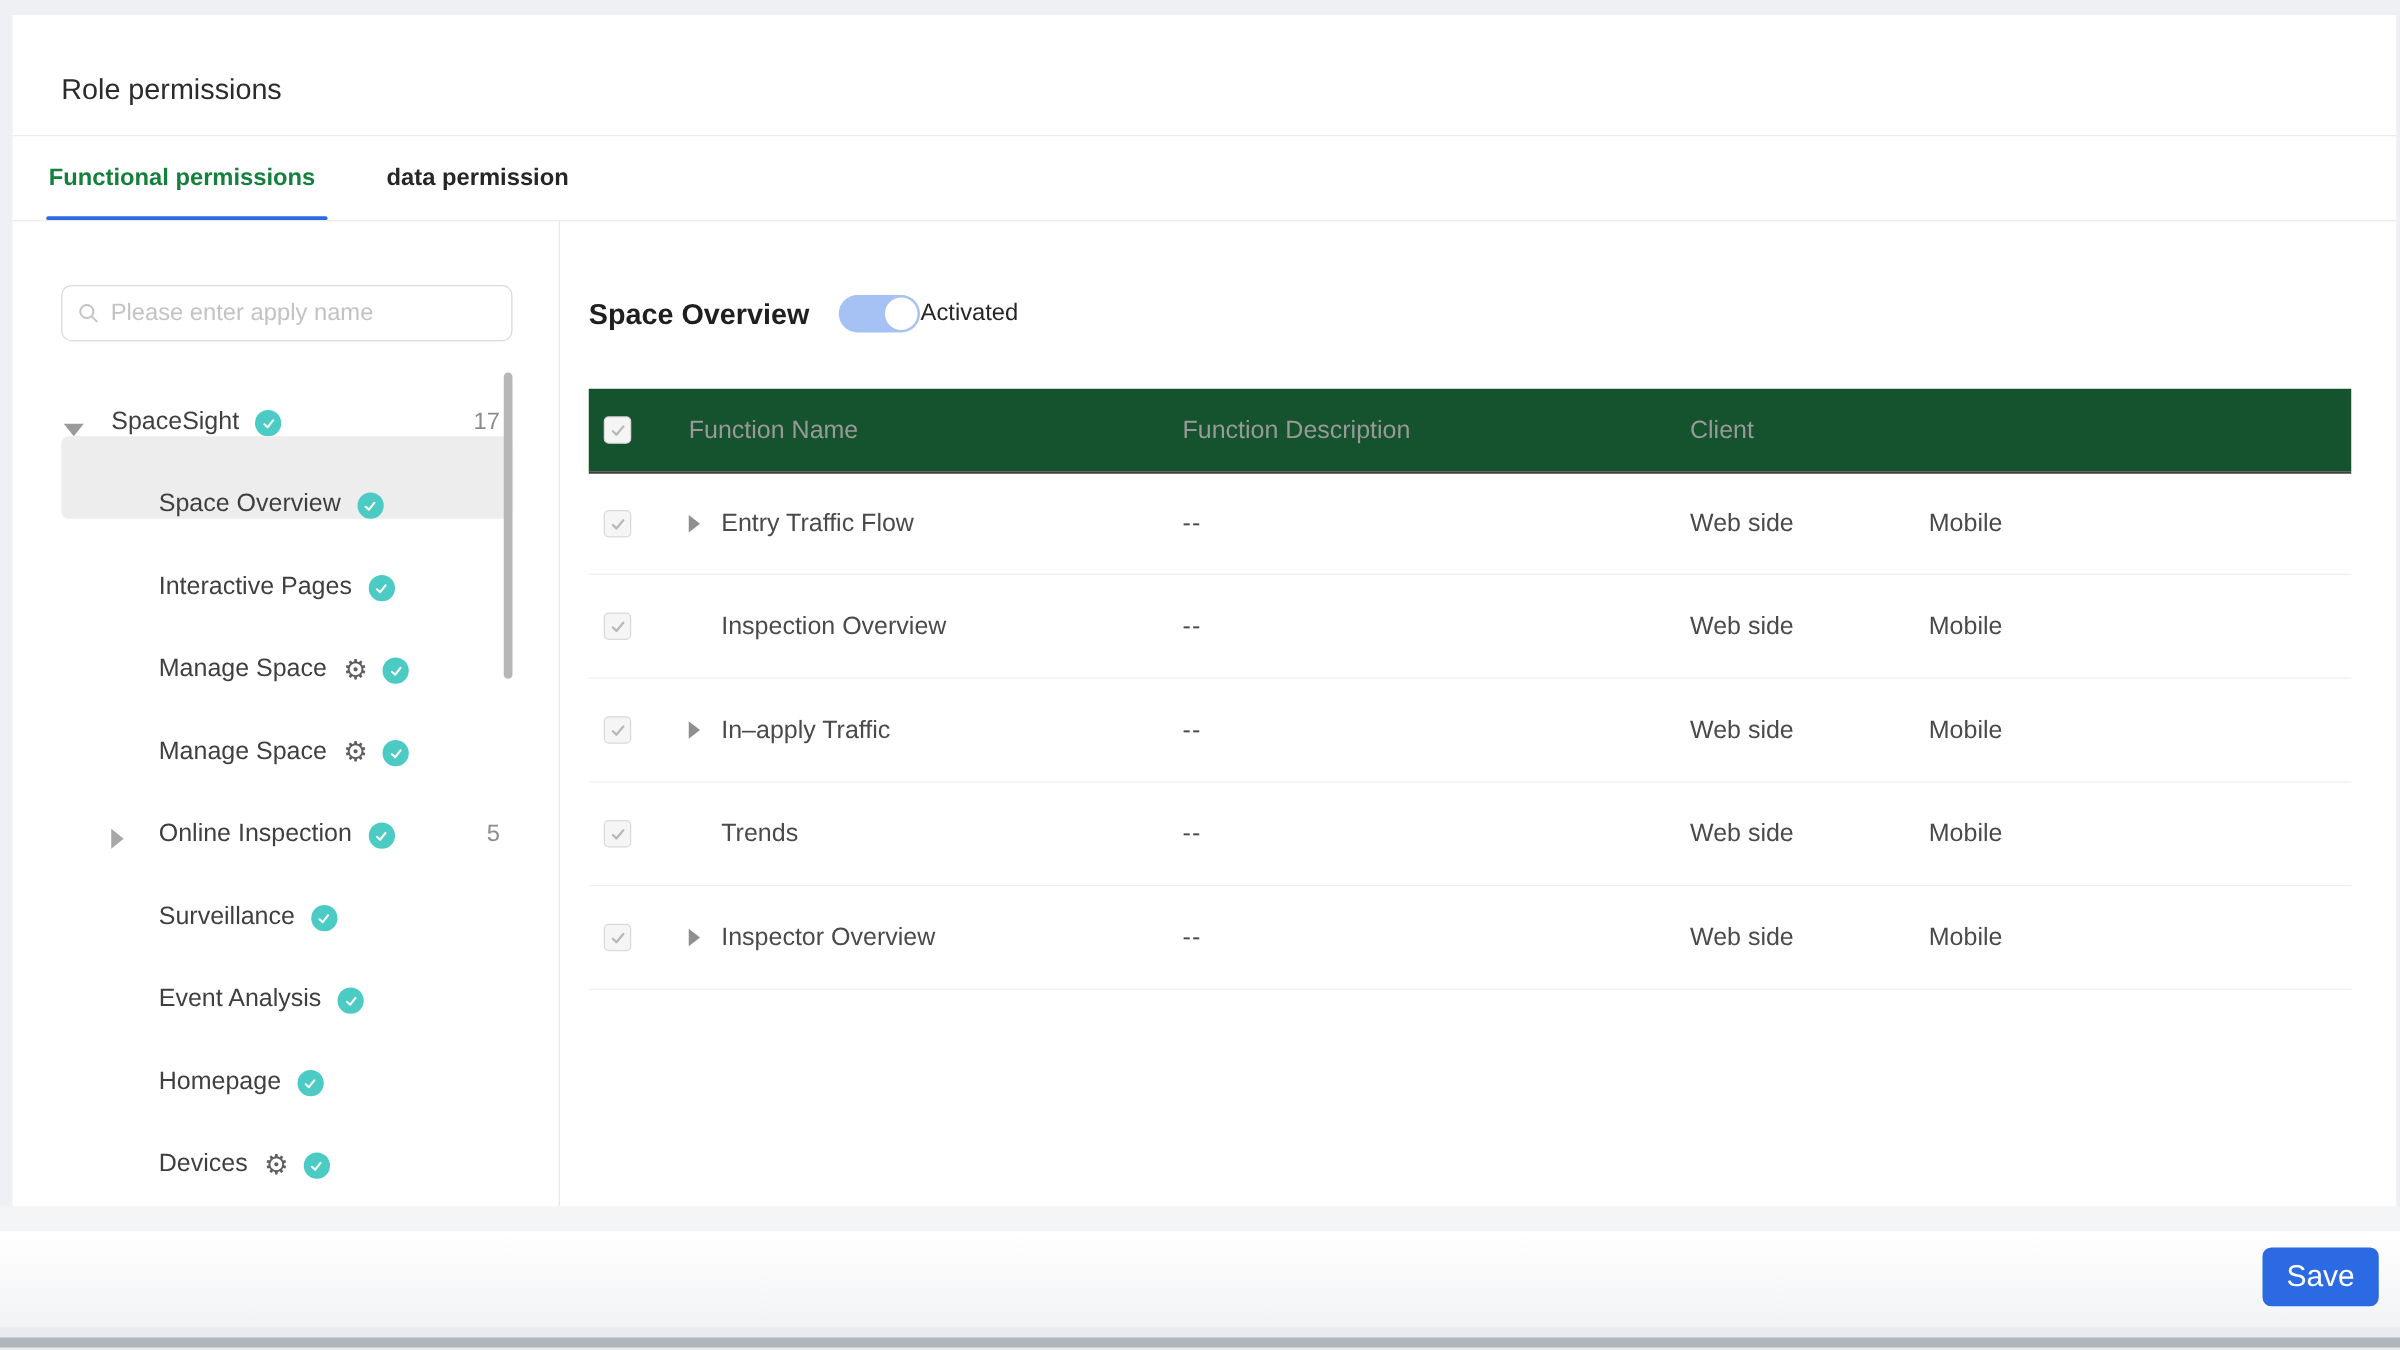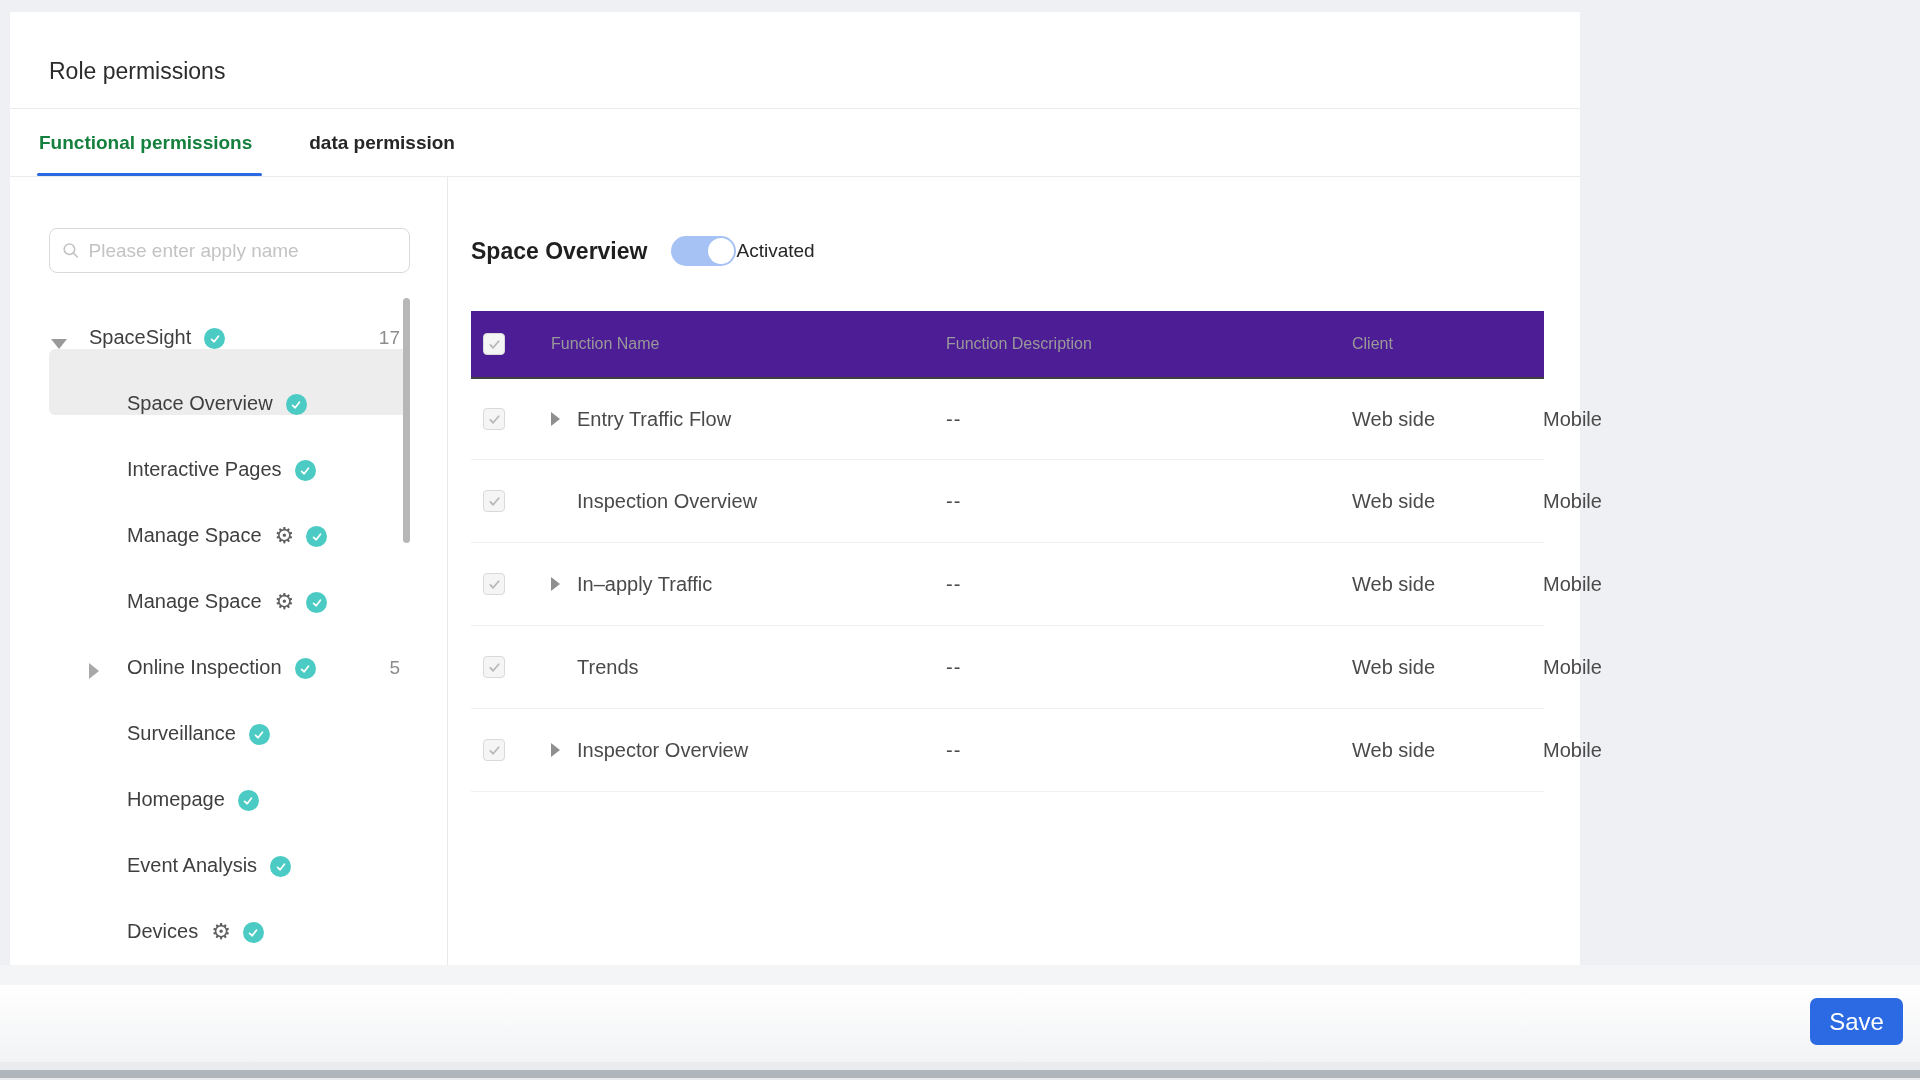--- a/index.html
+++ b/index.html
@@ -1,20 +1,20 @@
 <!DOCTYPE html>
 <html><head>
 <meta charset="utf-8">
 <style>
   * { margin:0; padding:0; box-sizing:border-box; }
   html,body { width:1920px; height:1080px; overflow:hidden; }
   body { font-family:"Liberation Sans", sans-serif; background:#eef0f3; position:relative; }
 
   
-  .card { position:absolute; left:10px; top:12px; width:1570px; height:953px; background:#fff; }
+  .card { position:absolute; left:10px; top:12px; width:1907px; height:953px; background:#fff; }
 
   .page-title { position:absolute; left:39px; top:46px; font-size:23px; color:#2b2b2b; }
   .title-divider { position:absolute; left:0; right:0; top:96px; height:1px; background:#ebebeb; }
 
   .tabs { position:absolute; left:27px; top:97px; height:67px; display:flex; align-items:center; gap:53px; }
   .tab { font-size:19px; color:#262626; cursor:pointer; position:relative; padding:0 2px;font-weight:bold; }
   .tab.active { color:#15803d; font-weight:700; }
   .tab-underline { position:absolute; left:27px; top:161px; width:225px; height:3px; background:#2b6ae3; border-radius:2px; }
   .tabs-divider { position:absolute; left:0; right:0; top:164px; height:1px; background:#ebebeb; }
 
@@ -43,21 +43,21 @@
   
   .main { position:absolute; left:461px; top:165px; right:36px; bottom:0; }
   .panel-head { position:absolute; left:0; top:51px; height:46px; display:flex; align-items:center; }
   .panel-title { font-size:23px; font-weight:700; color:#1f1f1f; margin-right:24px; }
   .toggle { width:65px; height:30px; border-radius:16px; background:#a6c2f4; position:relative; cursor:pointer; flex:0 0 auto; }
   .toggle .knob { position:absolute; right:2px; top:2px; width:26px; height:26px; border-radius:50%; background:#fff; }
   .toggle-label { font-size:19px; color:#262626; }
 
   .table { position:absolute; left:0; right:0; top:134px; }
   .t-grid { display:grid; grid-template-columns:80px 26px 369px 406px 191px 1fr; align-items:center; }
-  .t-header { height:66px; background:#4c1d95; color:#999; font-size:16px; }
+  .t-header { height:66px; background:#14532d; color:#999; font-size:20px; }
   .t-row { height:83px; border-bottom:1px solid #efefef; font-size:20px; color:#4a4a4a; }
   .t-row:first-of-type { border-top:2px solid #404040; }
   .cb-cell { padding-left:12px; }
   .cb { width:22px; height:22px; border:1px solid #d9d9d9; border-radius:4px; background:#f5f5f5; display:flex; align-items:center; justify-content:center; }
   .arrow-cell { display:flex; align-items:center; }
   .row-caret { width:0; height:0; border-top:7px solid transparent; border-bottom:7px solid transparent; border-left:9px solid #8f8f8f; }
   .hdr-name { grid-column:2 / span 2; }
   .desc { letter-spacing:1px; }
 
   
@@ -179,34 +179,34 @@
       <svg width="12" height="12" viewBox="0 0 14 14">
               <path d="M3 7.5 L6 10.2 L11 3.8" fill="none" stroke="#ffffff" stroke-width="2" stroke-linecap="round" stroke-linejoin="round"></path>
             </svg>
     </span>
 
   </div>
         <div class="tree-row child">
     <span class="caret-slot">
       <span class="caret-right" style="visibility: hidden;"></span>
     </span>
+    <span class="tree-label">Event Analysis</span>
+
+    <span class="badge">
+      <svg width="12" height="12" viewBox="0 0 14 14">
+              <path d="M3 7.5 L6 10.2 L11 3.8" fill="none" stroke="#ffffff" stroke-width="2" stroke-linecap="round" stroke-linejoin="round"></path>
+            </svg>
+    </span>
+
+  </div>
+        <div class="tree-row child">
+    <span class="caret-slot">
+      <span class="caret-right" style="visibility: hidden;"></span>
+    </span>
     <span class="tree-label">Homepage</span>
-
-    <span class="badge">
-      <svg width="12" height="12" viewBox="0 0 14 14">
-              <path d="M3 7.5 L6 10.2 L11 3.8" fill="none" stroke="#ffffff" stroke-width="2" stroke-linecap="round" stroke-linejoin="round"></path>
-            </svg>
-    </span>
-
-  </div>
-        <div class="tree-row child">
-    <span class="caret-slot">
-      <span class="caret-right" style="visibility: hidden;"></span>
-    </span>
-    <span class="tree-label">Event Analysis</span>
 
     <span class="badge">
       <svg width="12" height="12" viewBox="0 0 14 14">
               <path d="M3 7.5 L6 10.2 L11 3.8" fill="none" stroke="#ffffff" stroke-width="2" stroke-linecap="round" stroke-linejoin="round"></path>
             </svg>
     </span>
 
   </div>
         <div class="tree-row child">
     <span class="caret-slot">

